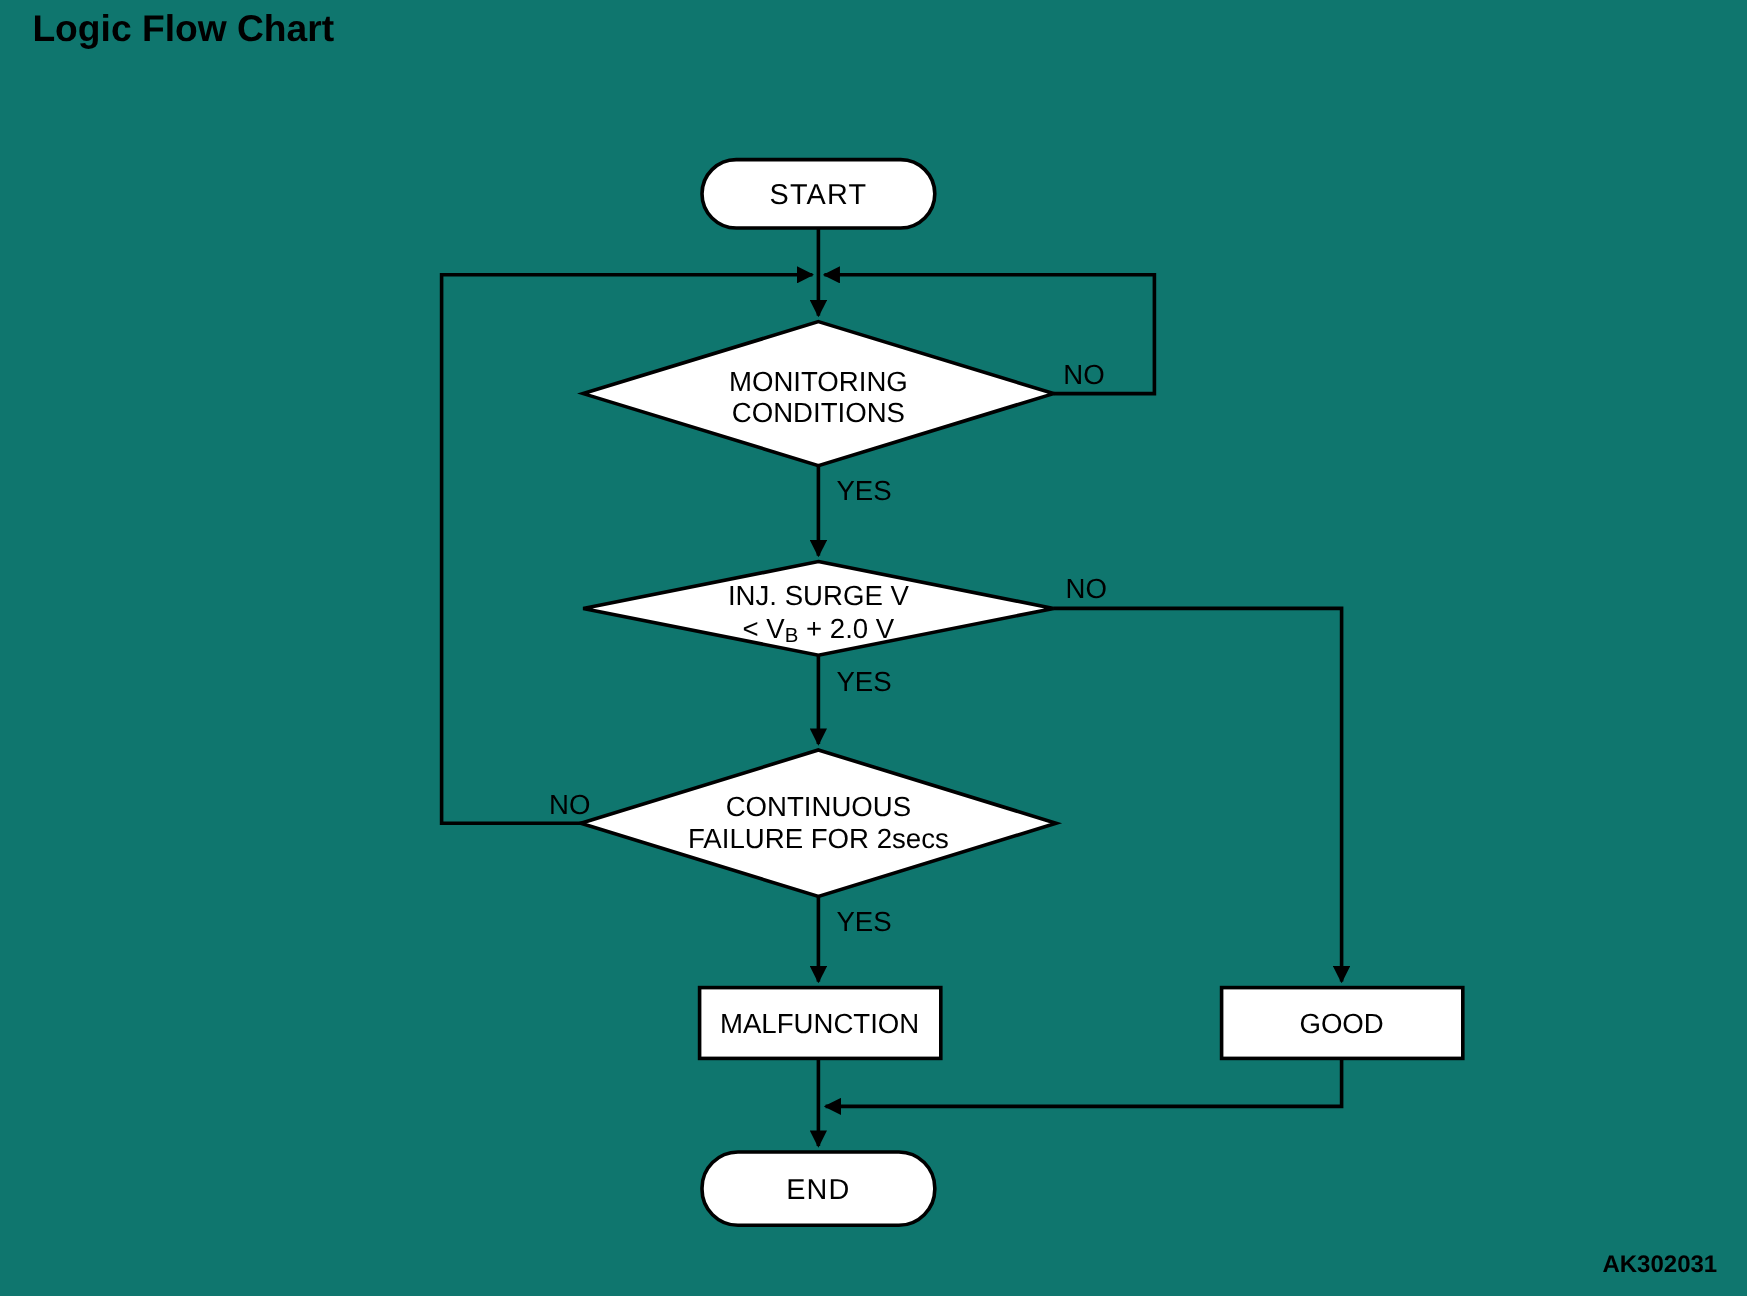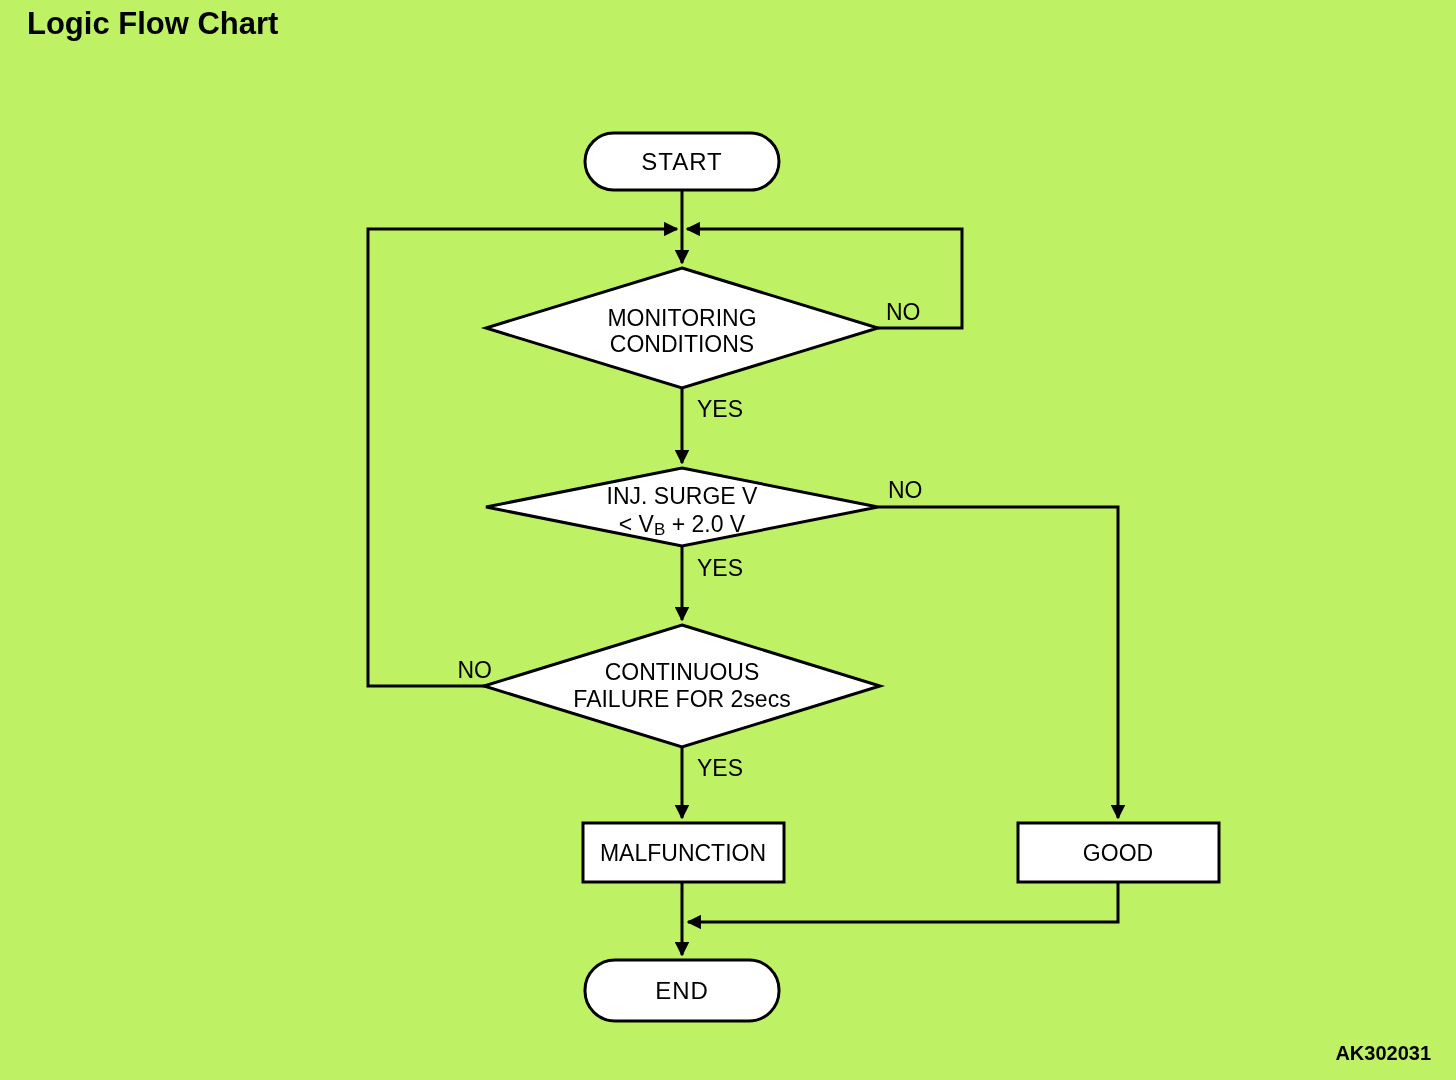--- a/index.html
+++ b/index.html
@@ -7,21 +7,21 @@
     padding: 0;
     background: #ffffff;
     width: 1456px;
     height: 1080px;
     overflow: hidden;
   }
   .canvas-wrap {
     position: relative;
     width: 1456px;
     height: 1080px;
-    background: #bef264;
+    background: #0f766e;
   }
   svg { display: block; }
   .shape {
     fill: #ffffff;
     stroke: #000000;
     stroke-width: 3;
   }
   .edge {
     fill: none;
     stroke: #000000;

